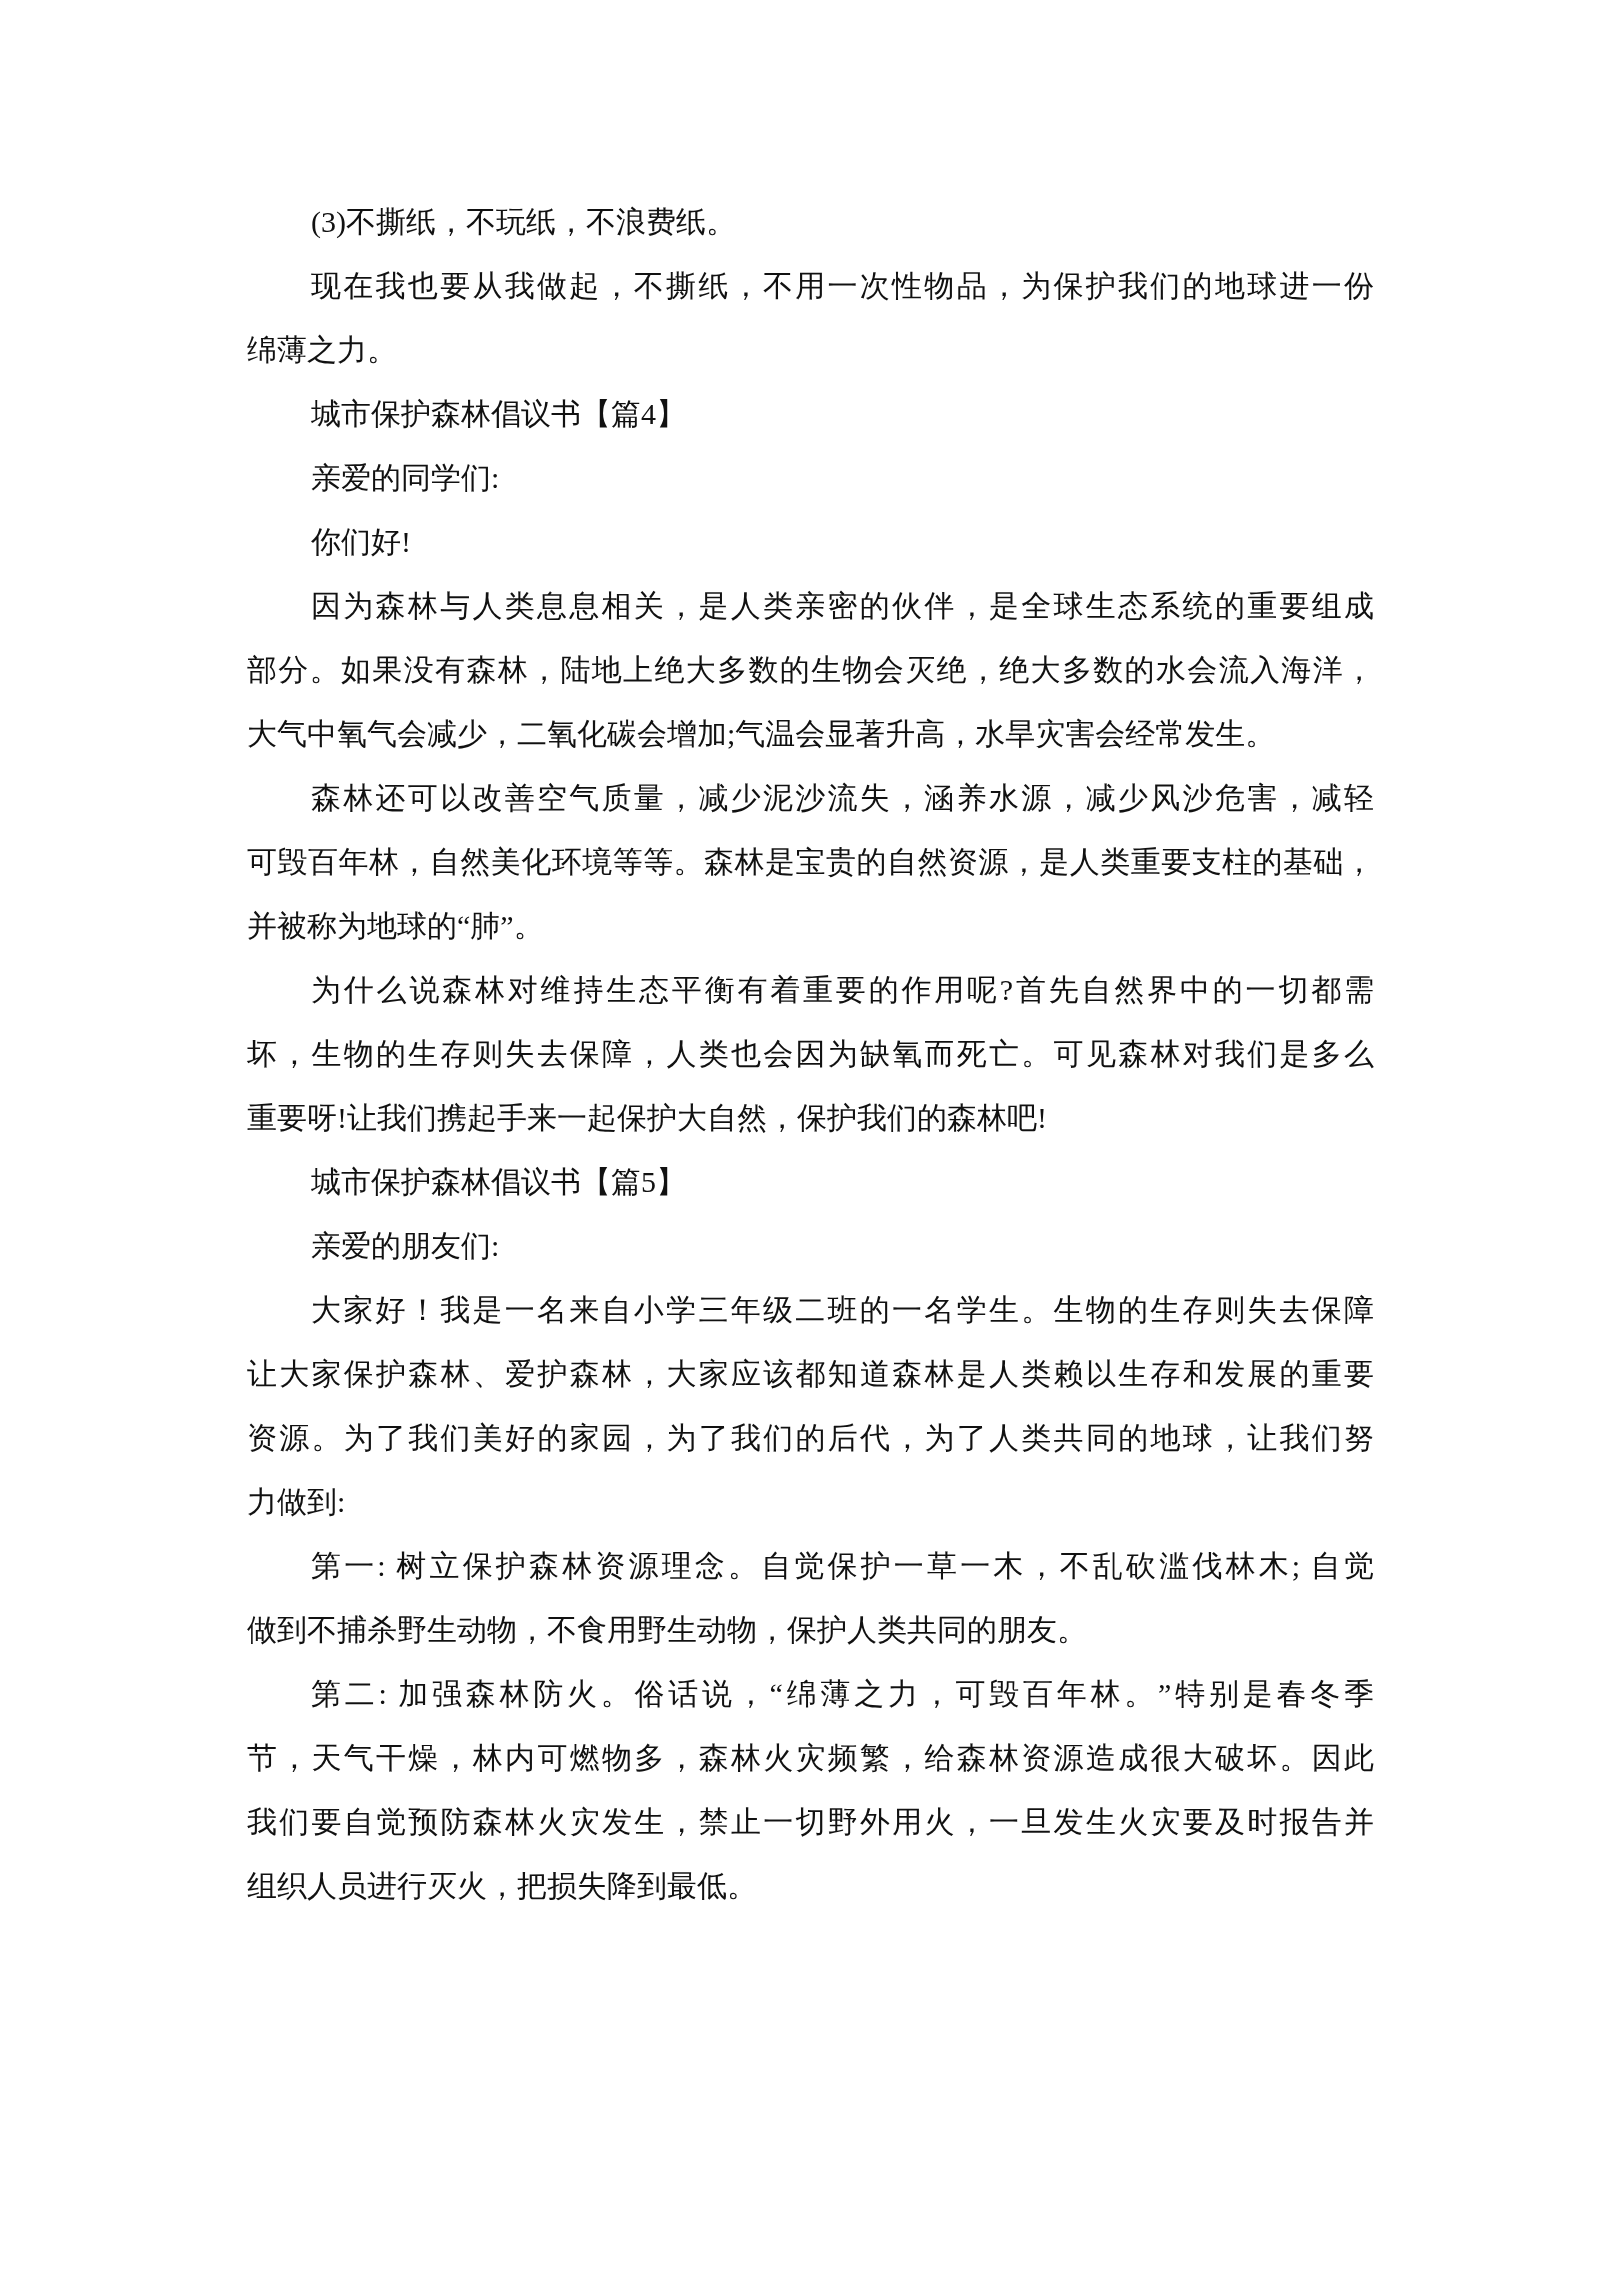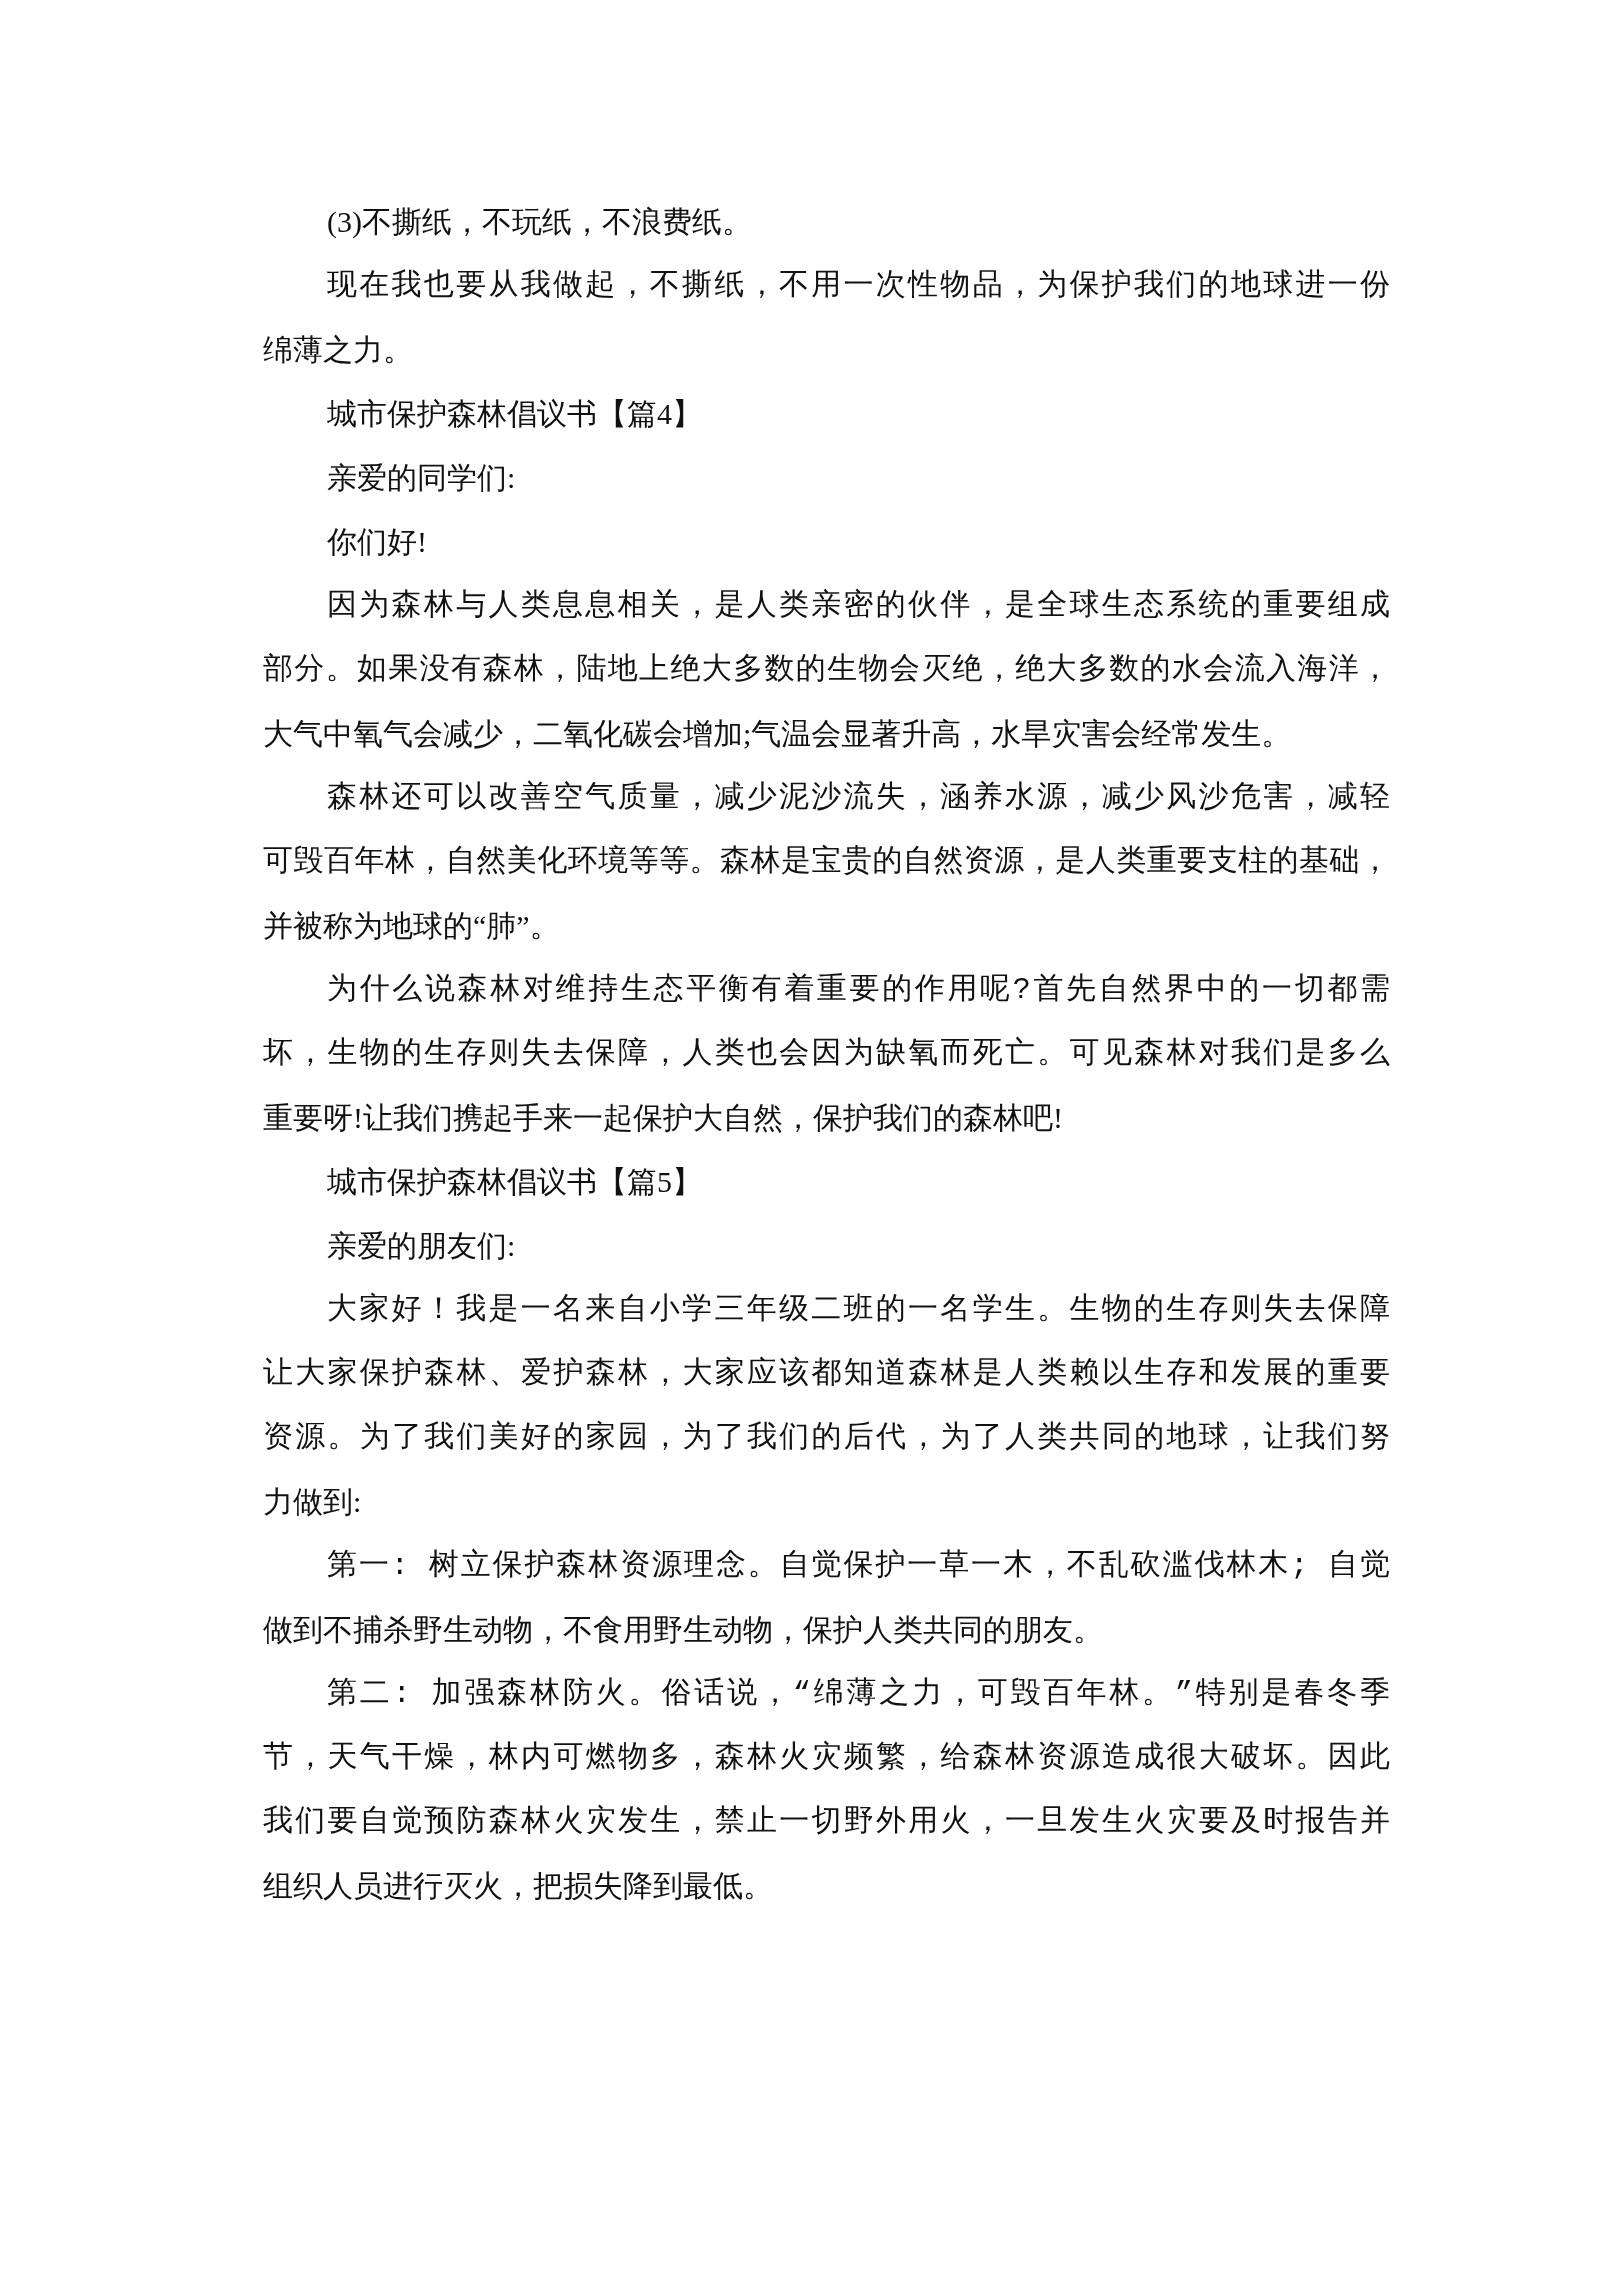--- a/index.html
+++ b/index.html
@@ -12,34 +12,32 @@
     width: 1623px;
     height: 2295px;
     background: #ffffff;
     overflow: hidden;
   }
   .textblock {
     position: absolute;
     left: 247px;
     top: 190px;
     width: 1127px;
-    margin-left: 16px;
   }
   .line {
     font-family: "Liberation Serif", "DejaVu Serif", serif;
     font-size: 30px;
     line-height: 64px;
     color: #111111;
     text-align: left;
     letter-spacing: 0;
   }
   .line.justify {
     text-align: justify;
     text-align-last: justify;
-    font-family: Liberation Mono, monospace;
   }
   .line.indent {
     text-indent: 64px;
   }
 </style>
 </head>
 <body>
 
 <div class="page">
   <div class="textblock">

